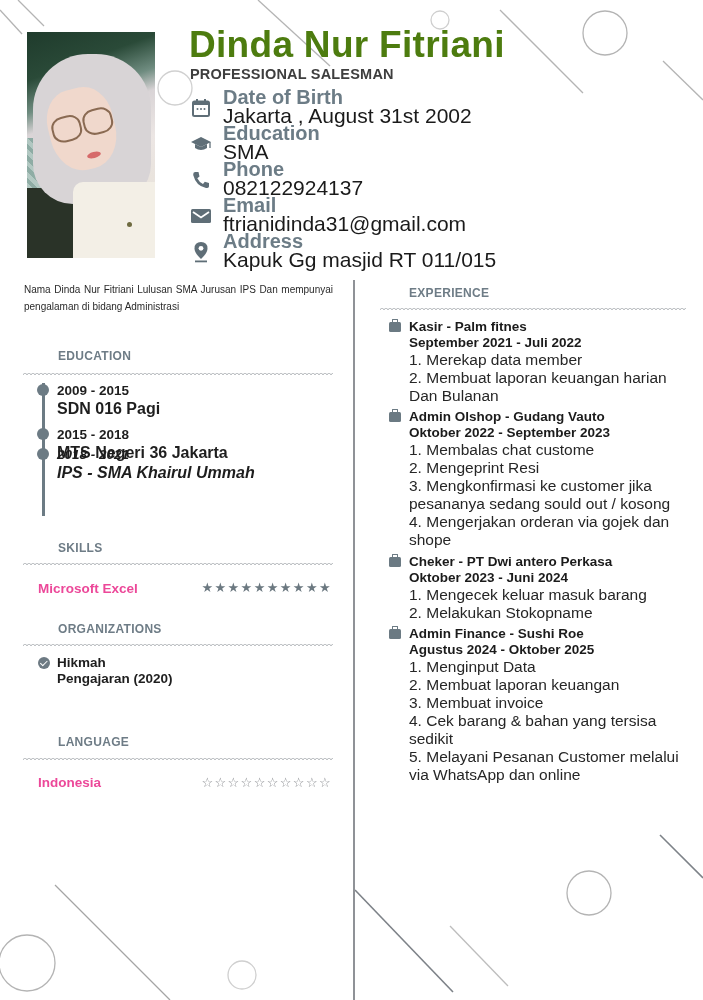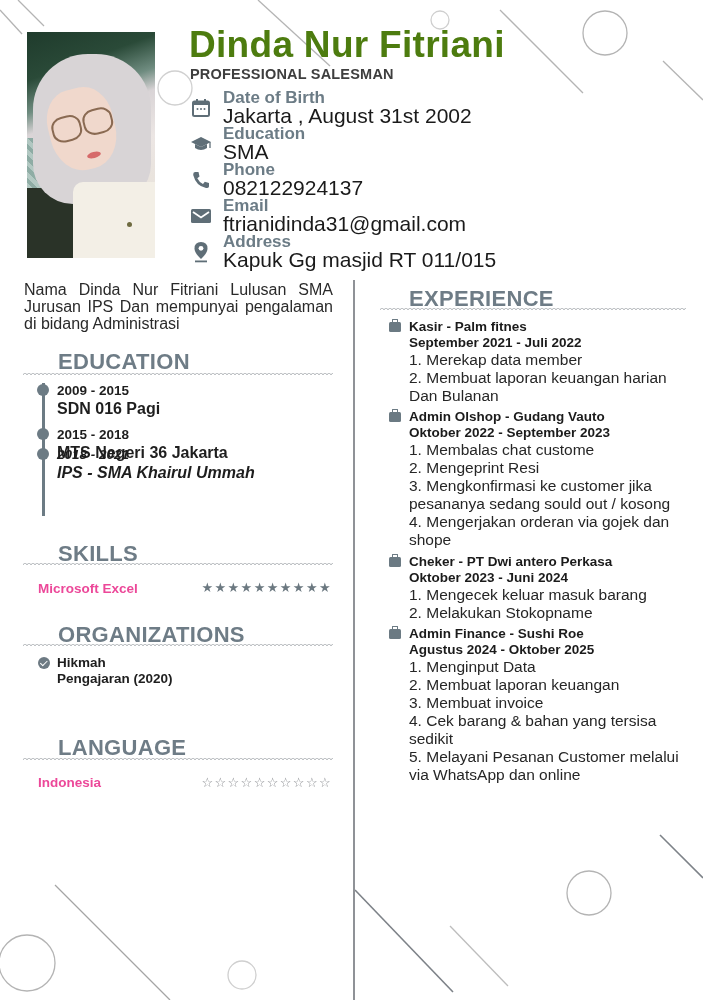--- a/index.html
+++ b/index.html
@@ -25,28 +25,28 @@
     .photo .dark { position: absolute; left: 0; bottom: 0; width: 50px; height: 70px; background: #2a3328; }
     .photo .blouse { position: absolute; left: 46px; top: 150px; width: 82px; height: 80px; background: #f3efe6; border-radius: 10px 0 0 0; }
     .photo .button-dot { position: absolute; left: 100px; top: 190px; width: 5px; height: 5px; border-radius: 50%; background: #6e6a40; }
 
     .name { position: absolute; left: 189px; top: 24px; font-size: 37px; font-weight: 700; color: #4d7c0f; letter-spacing: 0.3px; }
     .role { position: absolute; left: 190px; top: 66px; font-size: 14.5px; font-weight: 700; color: #3e3e3e; letter-spacing: 0.2px; }
 
     .contacts { position: absolute; left: 190px; top: 89px; }
     .contact { position: relative; height: 36px; padding-left: 33px; }
     .contact .ic { position: absolute; left: 0; top: 8px; width: 22px; height: 22px; display: flex; align-items: center; justify-content: center; }
-    .contact .lbl { display: block; font-size: 17px; font-weight: 700; color: #6c7c86; line-height: 17px; }
+    .contact .lbl { display: block; font-size: 20px; font-weight: 700; color: #6c7c86; line-height: 17px; }
     .contact .val { display: block; font-size: 21px; color: #1a1a1a; line-height: 19px; }
 
     .vdivider { position: absolute; left: 353px; top: 280px; width: 2px; height: 720px; background: #8f9297; }
 
-    .summary { position: absolute; left: 24px; top: 281px; width: 309px; font-size: 16px; line-height: 17px; color: #2a2a2a; text-align: justify; text-align-last: left; }
-
-    .sec-title { position: absolute; font-size: 22px; font-weight: 700; color: #6e7c86; letter-spacing: 0.3px; }
+    .summary { position: absolute; left: 24px; top: 281px; width: 309px; font-size: 10px; line-height: 17px; color: #2a2a2a; text-align: justify; text-align-last: left; }
+
+    .sec-title { position: absolute; font-size: 12px; font-weight: 700; color: #6e7c86; letter-spacing: 0.3px; }
     .wavy { position: absolute; height: 4px; background:
         radial-gradient(circle at 2px 4px, transparent 1.4px, #b9bcc0 1.5px, #b9bcc0 2px, transparent 2.2px) 0 -2px/4px 4px repeat-x;
       opacity: .9; }
 
     .timeline { position: absolute; left: 42px; top: 383px; width: 3px; height: 133px; background: #6c7b84; }
     .edu-item { position: absolute; left: 57px; }
     .edu-item .dot { position: absolute; left: -20px; top: 1px; width: 12px; height: 12px; border-radius: 50%; background: #6c7b84; }
     .edu-item .yrs { font-size: 13.5px; font-weight: 700; color: #1e1e1e; line-height: 16px; }
     .edu-item .sch { font-size: 16px; font-weight: 700; color: #1e1e1e; line-height: 20px; }
 

